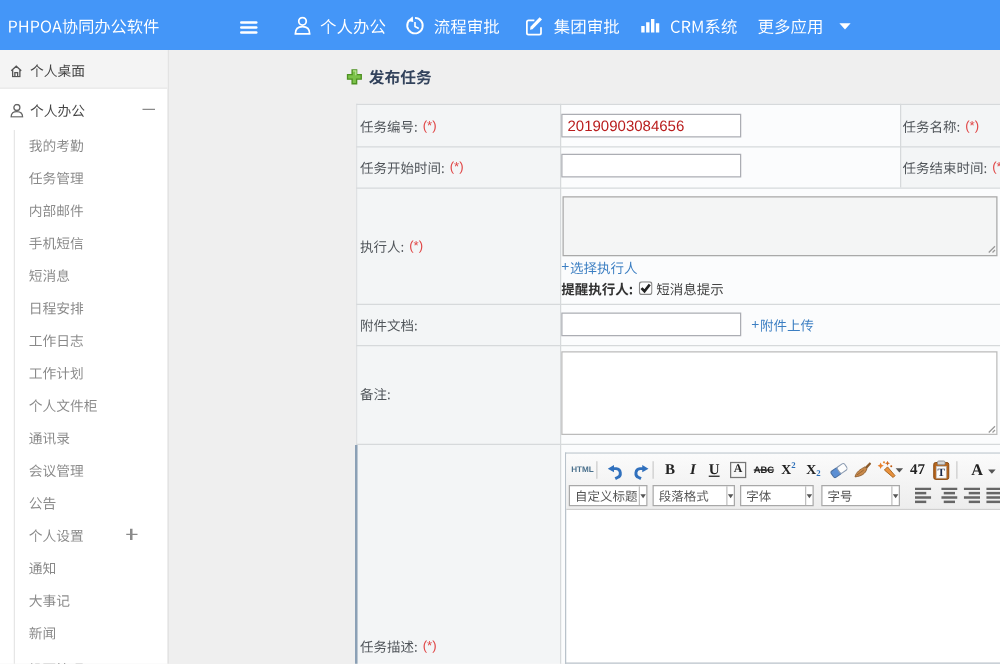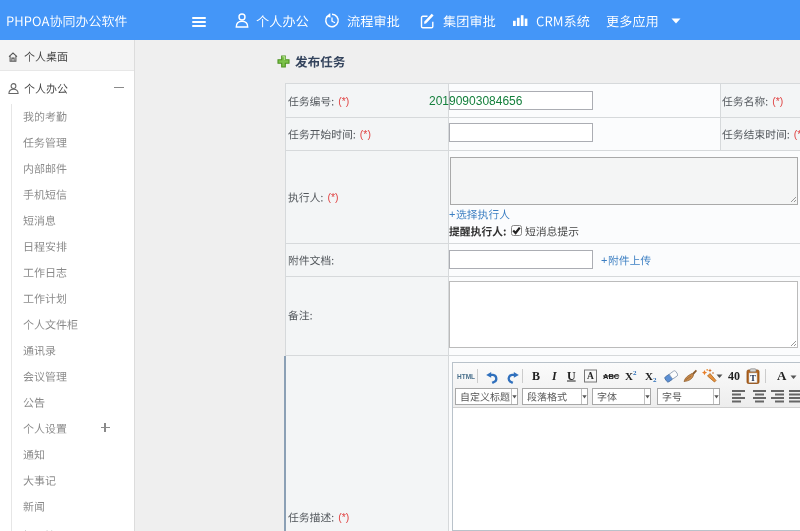--- a/index.html
+++ b/index.html
@@ -246,21 +246,21 @@
     </svg>
   </div>
 <div style="position:absolute;left:772.2px;top:100.5px;transform:translateY(-50%);font:10.5px 'Liberation Sans',sans-serif;color:#e04545">(*)</div>
 <div style="position:absolute;left:722.0px;top:125.7px;width:67.8px;height:15.6px">
     <svg width="67.8" height="15.6" viewBox="0 -12.5 67.8 15.6">
       <path d="M3.7 -0.3V0.4H10.2V-0.3H7.3V-3.7H10.4V-4.4H7.3V-7.5C8.3 -7.6 9.2 -7.9 9.9 -8.1L9.3 -8.8C8 -8.3 5.6 -7.9 3.6 -7.6C3.7 -7.4 3.8 -7.1 3.9 -6.9C4.7 -7 5.6 -7.2 6.5 -7.3V-4.4H3.3V-3.7H6.5V-0.3ZM3.2 -9.1C2.5 -7.4 1.4 -5.7 0.2 -4.7C0.4 -4.5 0.6 -4 0.7 -3.8C1.2 -4.3 1.6 -4.8 2 -5.3V0.9H2.8V-6.5C3.3 -7.2 3.7 -8 4 -8.8Z M15.6 -4.1C15.6 -3.7 15.5 -3.4 15.4 -3H12.2V-2.3H15.2C14.5 -0.9 13.3 -0.2 11.4 0.2C11.6 0.3 11.8 0.7 11.9 0.8C14 0.3 15.3 -0.6 16 -2.3H19.3C19.1 -0.9 18.9 -0.2 18.7 -0C18.5 0.1 18.4 0.1 18.2 0.1C17.9 0.1 17.2 0.1 16.5 -0C16.7 0.2 16.8 0.5 16.8 0.7C17.5 0.7 18.1 0.8 18.4 0.7C18.8 0.7 19.1 0.7 19.3 0.4C19.7 0.1 19.9 -0.7 20.2 -2.7C20.2 -2.8 20.2 -3 20.2 -3H16.3C16.3 -3.4 16.4 -3.7 16.5 -4ZM18.8 -7.3C18.2 -6.6 17.3 -6.1 16.3 -5.7C15.4 -6.1 14.8 -6.5 14.3 -7.1L14.5 -7.3ZM14.9 -9.1C14.4 -8.1 13.3 -7 11.8 -6.3C11.9 -6.1 12.2 -5.8 12.3 -5.6C12.8 -6 13.3 -6.3 13.8 -6.7C14.2 -6.1 14.7 -5.7 15.4 -5.4C14.1 -5 12.7 -4.7 11.3 -4.6C11.4 -4.4 11.6 -4.1 11.6 -3.9C13.2 -4 14.8 -4.4 16.3 -4.9C17.5 -4.4 19.1 -4.1 20.7 -4C20.8 -4.2 21 -4.5 21.2 -4.7C19.7 -4.8 18.4 -5 17.2 -5.3C18.4 -5.9 19.5 -6.7 20.1 -7.7L19.6 -8L19.5 -8H15.1C15.3 -8.3 15.6 -8.6 15.8 -8.9Z M22 -0.6 22.1 0.3C23.2 0 24.6 -0.3 26 -0.6L25.9 -1.3C24.5 -1 23 -0.7 22 -0.6ZM22.2 -4.6C22.4 -4.7 22.6 -4.7 24 -4.9C23.5 -4.2 23.1 -3.7 22.9 -3.5C22.5 -3.1 22.3 -2.8 22 -2.8C22.1 -2.6 22.2 -2.2 22.3 -2C22.5 -2.1 22.9 -2.2 25.9 -2.8C25.9 -2.9 25.9 -3.3 25.9 -3.5L23.5 -3.1C24.4 -4 25.2 -5.2 26 -6.3L25.2 -6.8C25 -6.4 24.8 -6 24.5 -5.6L23.1 -5.5C23.7 -6.4 24.3 -7.6 24.8 -8.7L24 -9C23.6 -7.7 22.8 -6.4 22.5 -6.1C22.3 -5.7 22.1 -5.5 21.9 -5.4C22 -5.2 22.2 -4.8 22.2 -4.6ZM28.5 -9.1V-7.6H26V-6.8H28.5V-5.2H26.3V-4.4H31.6V-5.2H29.3V-6.8H31.8V-7.6H29.3V-9.1ZM26.6 -3.3V0.9H27.3V0.4H30.5V0.8H31.3V-3.3ZM27.3 -0.3V-2.5H30.5V-0.3Z M34 -6V-2.9H36.9C35.9 -1.7 34.3 -0.7 32.8 -0.2C33 -0 33.3 0.3 33.4 0.5C34.8 -0.1 36.3 -1.1 37.4 -2.3V0.9H38.2V-2.3C39.3 -1.1 40.8 -0.1 42.2 0.5C42.4 0.3 42.6 -0 42.8 -0.2C41.3 -0.7 39.7 -1.7 38.7 -2.9H41.7V-6H38.2V-7.2H42.4V-7.9H38.2V-9.1H37.4V-7.9H33.2V-7.2H37.4V-6ZM34.7 -5.3H37.4V-3.6H34.7ZM38.2 -5.3H40.8V-3.6H38.2Z M48.3 -4.9C48.9 -4 49.6 -2.9 50 -2.2L50.7 -2.7C50.3 -3.3 49.6 -4.4 49 -5.2ZM46.7 -4.3V-1.9H44.9V-4.3ZM46.7 -5.1H44.9V-7.4H46.7ZM44.1 -8.2V-0.3H44.9V-1.1H47.5V-8.2ZM51.5 -9V-6.9H48V-6.1H51.5V-0.4C51.5 -0.1 51.4 -0.1 51.1 -0.1C50.9 -0 50.1 -0 49.3 -0.1C49.4 0.2 49.5 0.5 49.6 0.8C50.7 0.8 51.3 0.7 51.7 0.6C52.1 0.5 52.3 0.2 52.3 -0.4V-6.1H53.6V-6.9H52.3V-9Z M55 -6.6V0.9H55.8V-6.6ZM55.1 -8.5C55.6 -8.1 56.2 -7.4 56.5 -7L57.1 -7.4C56.9 -7.8 56.3 -8.5 55.8 -8.9ZM58.1 -3.2H60.7V-1.7H58.1ZM58.1 -5.3H60.7V-3.9H58.1ZM57.4 -6V-1.1H61.5V-6ZM57.8 -8.5V-7.7H63V-0.1C63 0 63 0.1 62.8 0.1C62.7 0.1 62.3 0.1 61.8 0.1C61.9 0.3 62 0.6 62.1 0.8C62.7 0.8 63.2 0.8 63.5 0.7C63.8 0.5 63.9 0.3 63.9 -0.1V-8.5Z M66.3 -4.2C66.7 -4.2 67 -4.5 67 -5C67 -5.4 66.7 -5.7 66.3 -5.7C65.9 -5.7 65.6 -5.4 65.6 -5C65.6 -4.5 65.9 -4.2 66.3 -4.2ZM66.3 0.1C66.7 0.1 67 -0.2 67 -0.6C67 -1.1 66.7 -1.4 66.3 -1.4C65.9 -1.4 65.6 -1.1 65.6 -0.6C65.6 -0.2 65.9 0.1 66.3 0.1Z" fill="#50555a"></path>
     </svg>
   </div>
 <div style="position:absolute;left:793.8px;top:133.5px;transform:translateY(-50%);font:10.5px 'Liberation Sans',sans-serif;color:#e04545">(*)</div>
 <div style="position:absolute;left:449px;top:91px;width:144px;height:19px;background:#fff;border:1px solid #abadb3;box-sizing:border-box"></div>
-<div style="position:absolute;left:429px;top:100.5px;transform:translateY(-50%);font:12px 'Liberation Sans',sans-serif;color:#15803d">20190903084656</div>
+<div style="position:absolute;left:454px;top:100.5px;transform:translateY(-50%);font:12px 'Liberation Sans',sans-serif;color:#b91c1c">20190903084656</div>
 <div style="position:absolute;left:449px;top:123px;width:144px;height:19px;background:#fff;border:1px solid #abadb3;box-sizing:border-box"></div>
 <div style="position:absolute;left:450px;top:157px;width:348px;height:48px;background:#f4f5f5;border:1px solid #a9a9a9;box-sizing:border-box"></div>
 <div style="position:absolute;left:790px;top:196px;width:7px;height:7px;">
     <svg width="7" height="7" viewBox="0 0 7 7">
       <path d="M6 1 L1 6 M6 4 L4 6" stroke="#999" stroke-width="1" fill="none"></path>
     </svg>
   </div>
 <div style="position:absolute;left:449px;top:214px;transform:translateY(-50%);font:11px 'Liberation Sans',sans-serif;color:#3b7ec2">+</div>
 <div style="position:absolute;left:456.0px;top:206.2px;width:54.0px;height:15.6px">
     <svg width="54.0" height="15.6" viewBox="0 -12.5 54.0 15.6">
@@ -343,21 +343,21 @@
       <path d="M8 0.5 L8.6 1.9 L10 2.5 L8.6 3.1 L8 4.5 L7.4 3.1 L6 2.5 L7.4 1.9 Z" fill="#d2691e"></path>
       <circle cx="5.2" cy="1.8" r="0.9" fill="#e8913d"></circle>
       <circle cx="11" cy="5" r="0.8" fill="#c05a10"></circle>
     </svg>
   </div>
 <div style="position:absolute;left:716px;top:374px;width:7px;height:5px;">
     <svg width="7" height="5" viewBox="0 0 7 5">
       <path d="M0.5 0.5 L3.5 4 L6.5 0.5 Z" fill="#555"></path>
     </svg>
   </div>
-<div style="position:absolute;left:728px;top:376px;transform:translateY(-50%);font:bold 12px 'Liberation Serif',serif;color:#222;white-space:nowrap">40</div>
+<div style="position:absolute;left:728px;top:376px;transform:translateY(-50%);font:bold 12px 'Liberation Serif',serif;color:#222;white-space:nowrap">47</div>
 <div style="position:absolute;left:746px;top:368px;width:14px;height:16px;">
     <svg width="14" height="16" viewBox="0 0 14 16">
       <rect x="1" y="2" width="12" height="13.5" rx="1.5" fill="#b5651d" stroke="#8a4a10" stroke-width="0.8"></rect>
       <rect x="4" y="0.8" width="6" height="3" rx="1" fill="#d5d5d5" stroke="#888" stroke-width="0.7"></rect>
       <rect x="3" y="5" width="8" height="9.5" fill="#fdfdfd" stroke="#bbb" stroke-width="0.5"></rect>
       <text x="7" y="13" font-family="Liberation Serif,serif" font-size="9" font-weight="bold" fill="#1a2a4a" text-anchor="middle">T</text>
     </svg>
   </div>
 <div style="position:absolute;left:765px;top:369px;width:1px;height:14px;background:#ccc"></div>
 <div style="position:absolute;left:777px;top:376px;transform:translateY(-50%);font:bold 13px 'Liberation Serif',serif;color:#222;white-space:nowrap">A</div>

